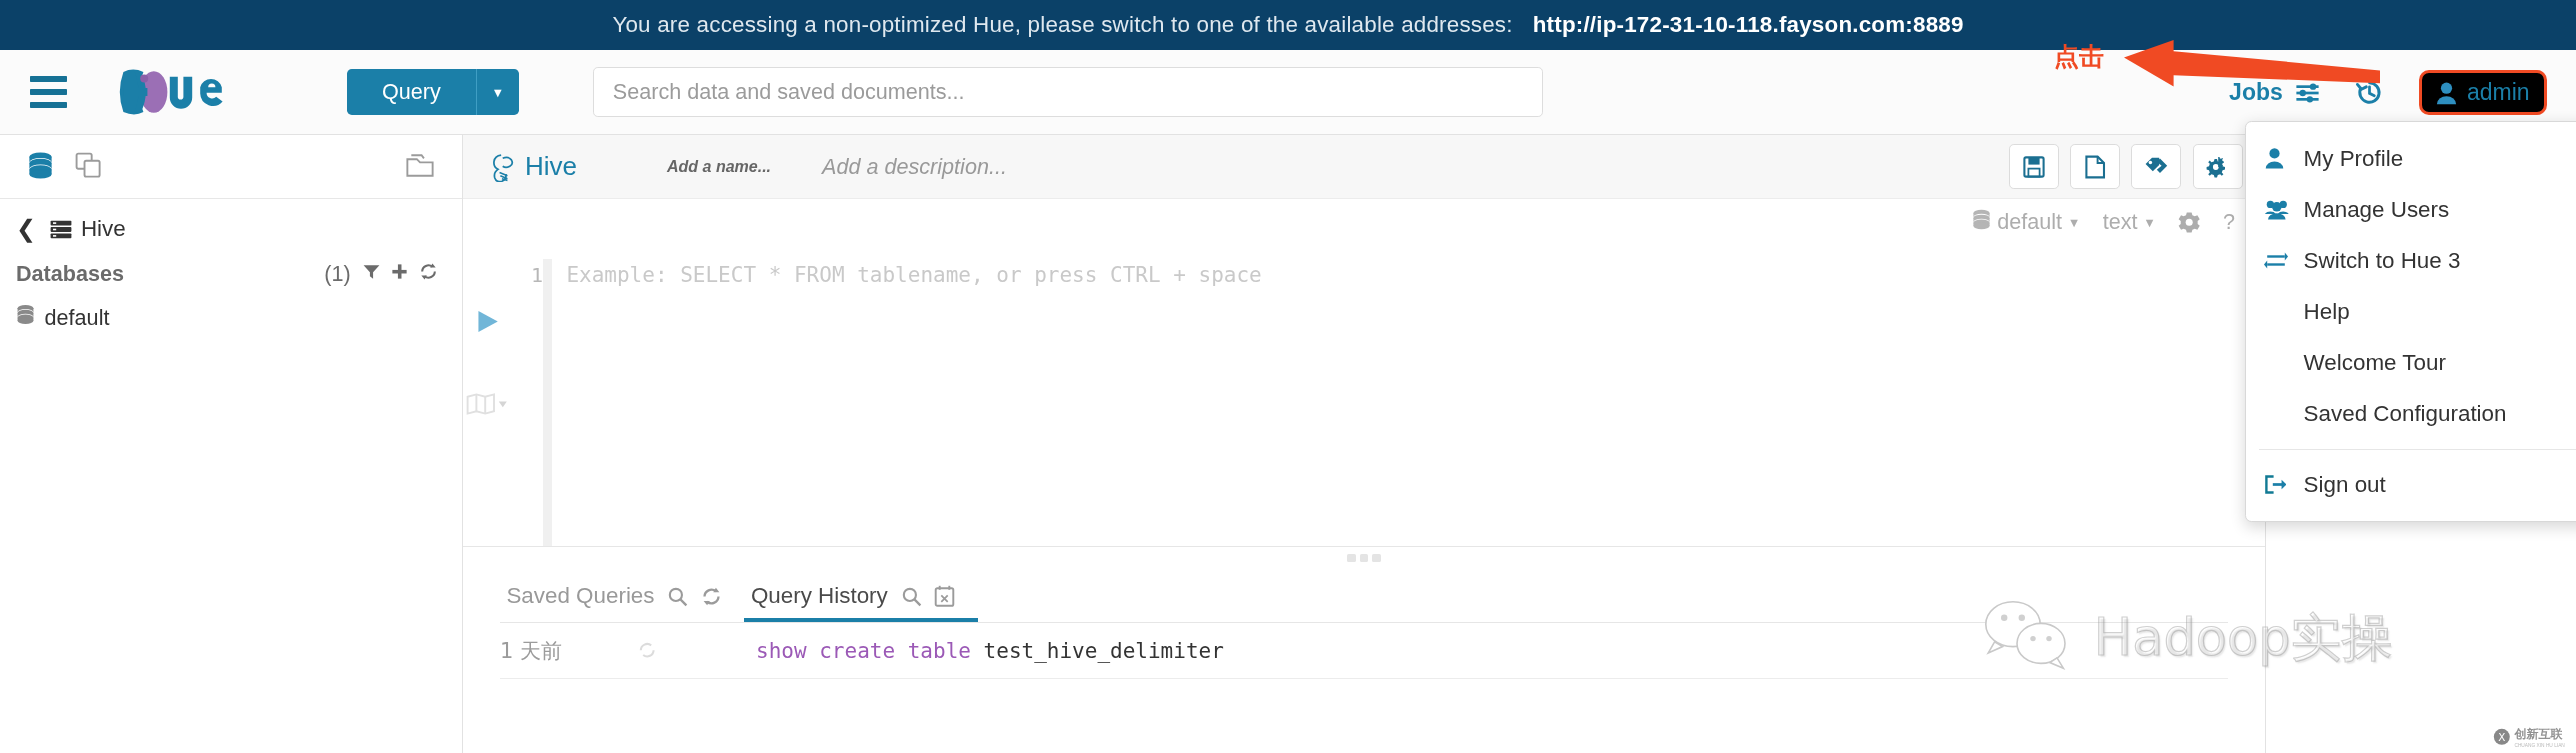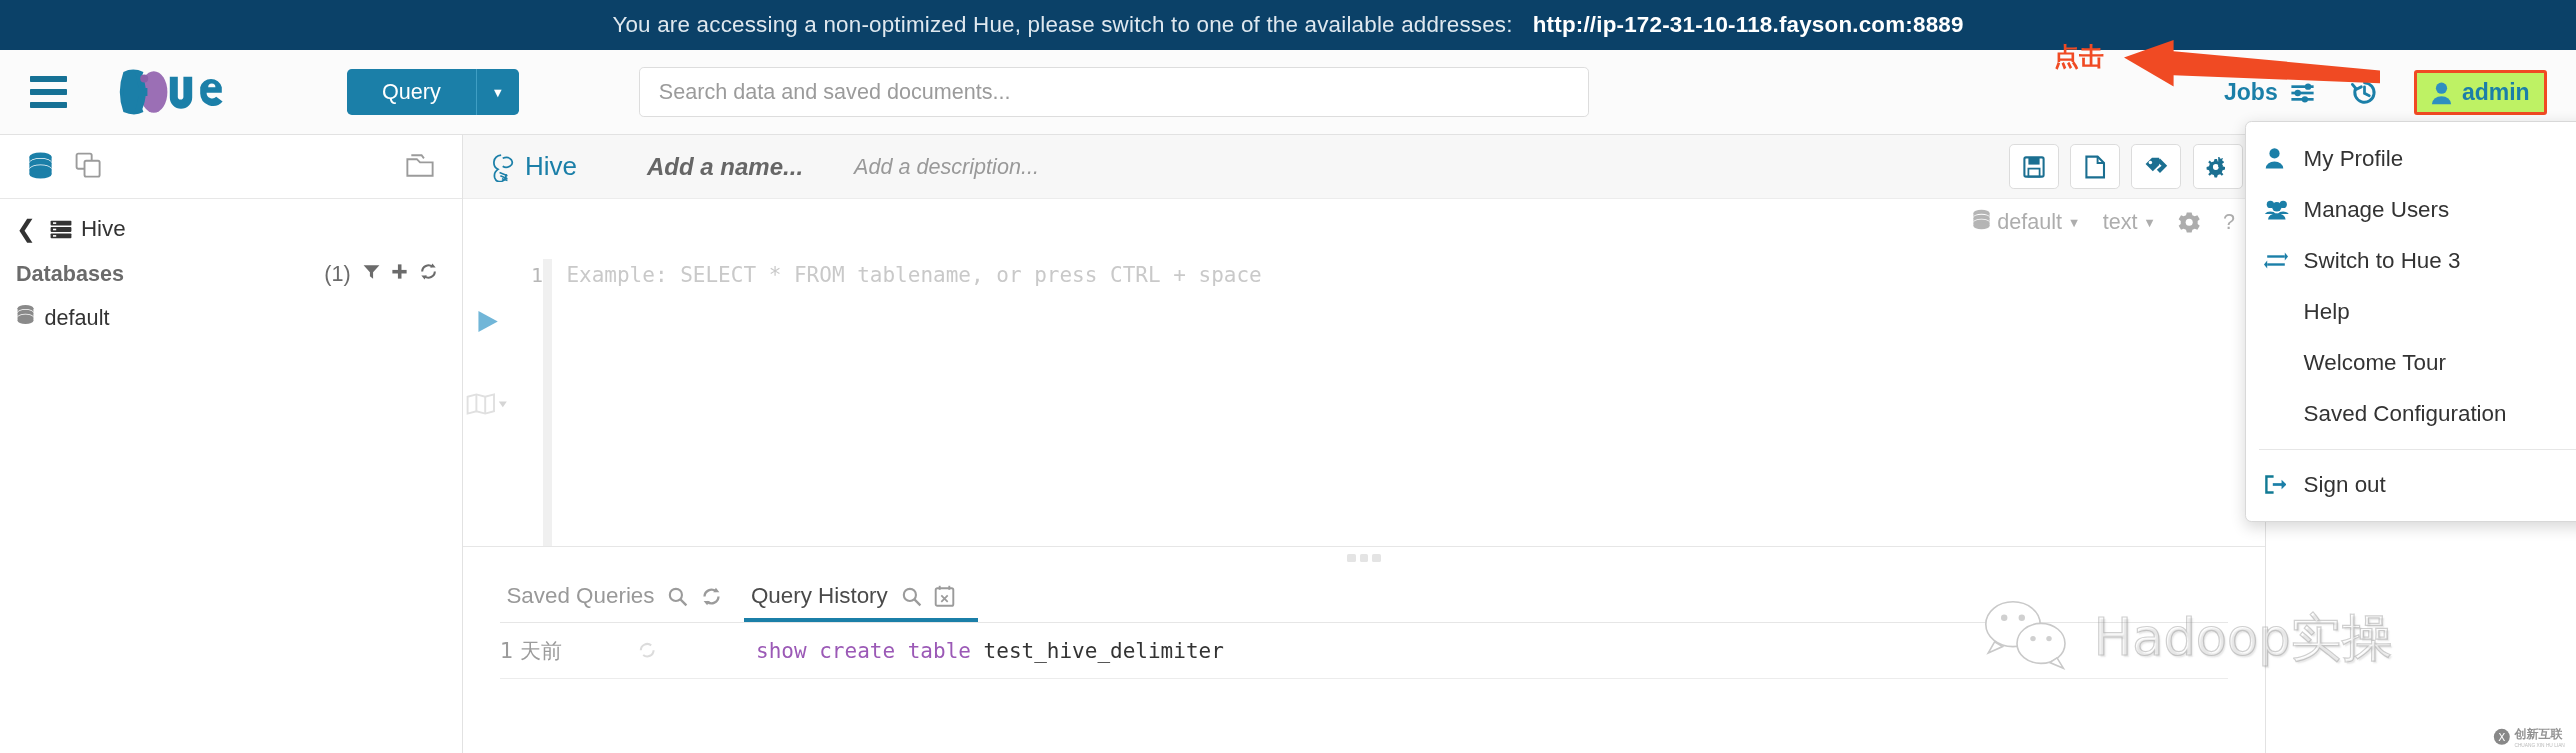--- a/index.html
+++ b/index.html
@@ -39,42 +39,42 @@
     padding: 0 35px; display: flex; align-items: center;
     border-radius: 4.8px 0 0 4.8px; cursor: pointer;
     border-right: 0.8px solid #3f9ec4;
   }
   .query-caret {
     background: #1b7fa8; color: #fff; width: 42px;
     display: flex; align-items: center; justify-content: center;
     border-radius: 0 4.8px 4.8px 0; cursor: pointer; font-size: 12.8px;
   }
 
-  .search-wrap { margin-left: 120px; }
+  .search-wrap { margin-left: 74px; }
   .search-input {
     width: 950px; height: 50px;
     border: 0.8px solid #ddd; border-radius: 4.8px;
     padding: 0 19px; font-size: 21.6px; color: #444;
     background: #fff; font-family: "Liberation Sans", sans-serif;
   }
   .search-input::placeholder { color: #9b9b9b; }
 
   .nav-right {
     position: absolute; right: 29px; top: 0; height: 85px;
     display: flex; align-items: center; gap: 0;
   }
   .jobs-item { display: flex; align-items: center; color: #1b7fa8;
     font-size: 23px; font-weight: bold; cursor: pointer; }
   .jobs-icon { margin-left: 11.2px; display:inline-flex; }
   .history-icon { margin-left: 34px; cursor: pointer; display:inline-flex; }
   .admin-btn {
     margin-left: 35px; display: flex; align-items: center;
-    border: 3.2px solid #f04a23; border-radius: 3px;
-    padding: 5.6px 14.4px; color: #1b7fa8; font-size: 23px; font-weight: bold;
-    cursor: pointer; background: #bef264;
+    border: 3.2px solid #f04a23; border-radius: 10px;
+    padding: 5.6px 14.4px; color: #1b7fa8; font-size: 23px; font-weight: normal;
+    cursor: pointer; background: #000000;
   }
   .admin-btn .user-ico { margin-right: 9.6px; display:inline-flex; }
 
   
   .anno-text {
     position: absolute; left: 2054px; top: 40px;
     color: #f04a23; font-size: 25px; font-weight: bold;
     font-family: "DejaVu Sans", sans-serif;
     pointer-events: none;
   }
@@ -108,21 +108,21 @@
 
   
   .center { flex: 1; display: flex; flex-direction: column; min-width: 0; position: relative; }
   .ed-header {
     height: 64px; display: flex; align-items: center;
     padding: 0 22.4px 0 27px; background: #f7f7f7; border-bottom: 0.8px solid #ececec;
   }
   .ed-title { display: flex; align-items: center; color: #1b7fa8; font-size: 26px; }
   .ed-title .hive-bee { margin-right: 8px; display:inline-flex; }
   .ed-name {
-    margin-left: 70px; font-size: 24px; color: #666;
+    margin-left: 90px; font-size: 16px; color: #666;
     font-weight: bold; font-style: italic; cursor: text;
   }
   .ed-desc { margin-left: 51px; font-size: 21.6px; color: #999; font-style: italic; cursor: text; }
   .ed-tools { margin-left: auto; display: flex; gap: 11.2px; }
   .tool-btn {
     width: 50px; height: 45px; border: 0.8px solid #dcdcdc; border-radius: 4.8px;
     background: #fff; display: flex; align-items: center; justify-content: center;
     cursor: pointer;
   }
 

